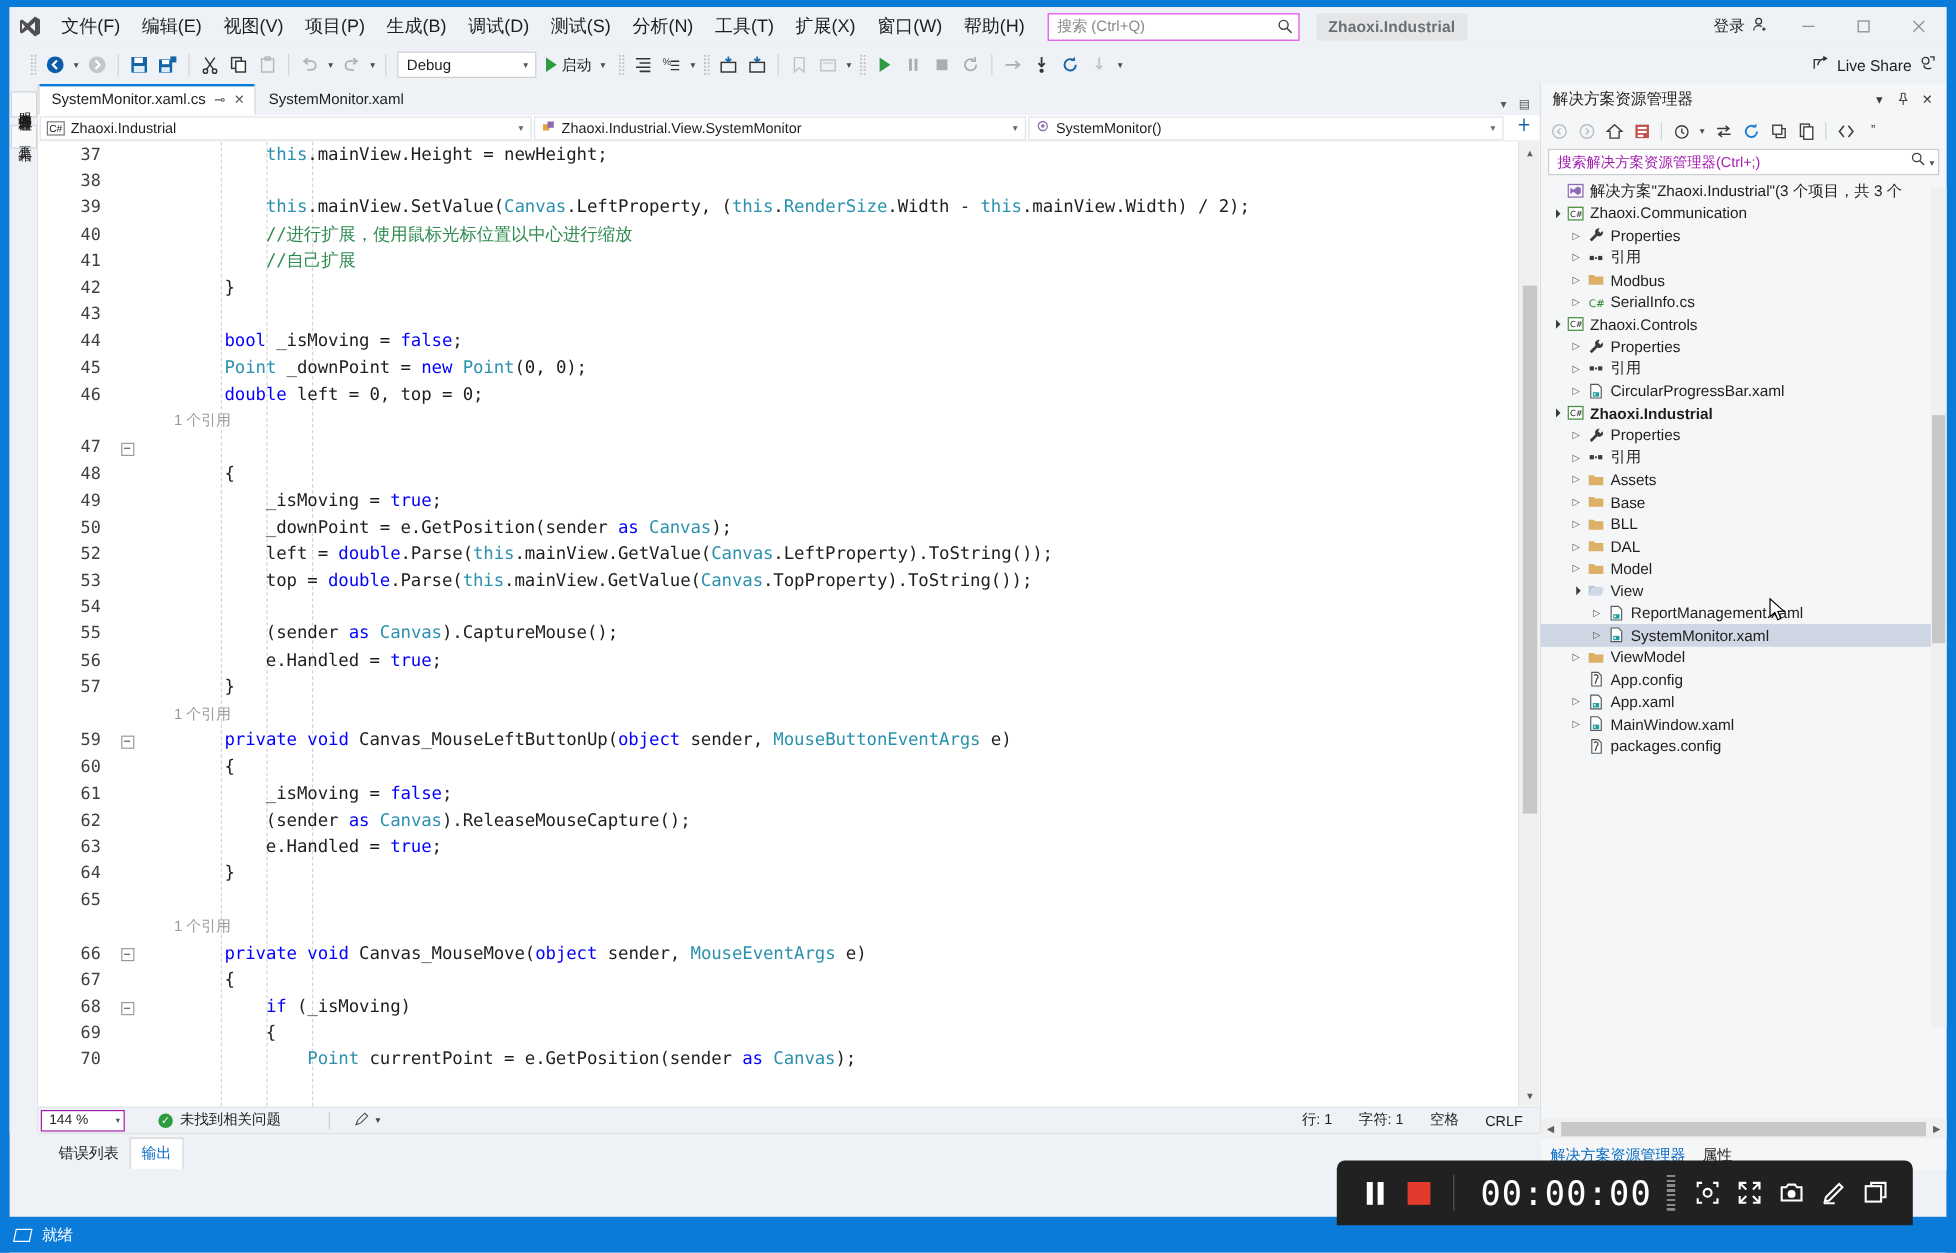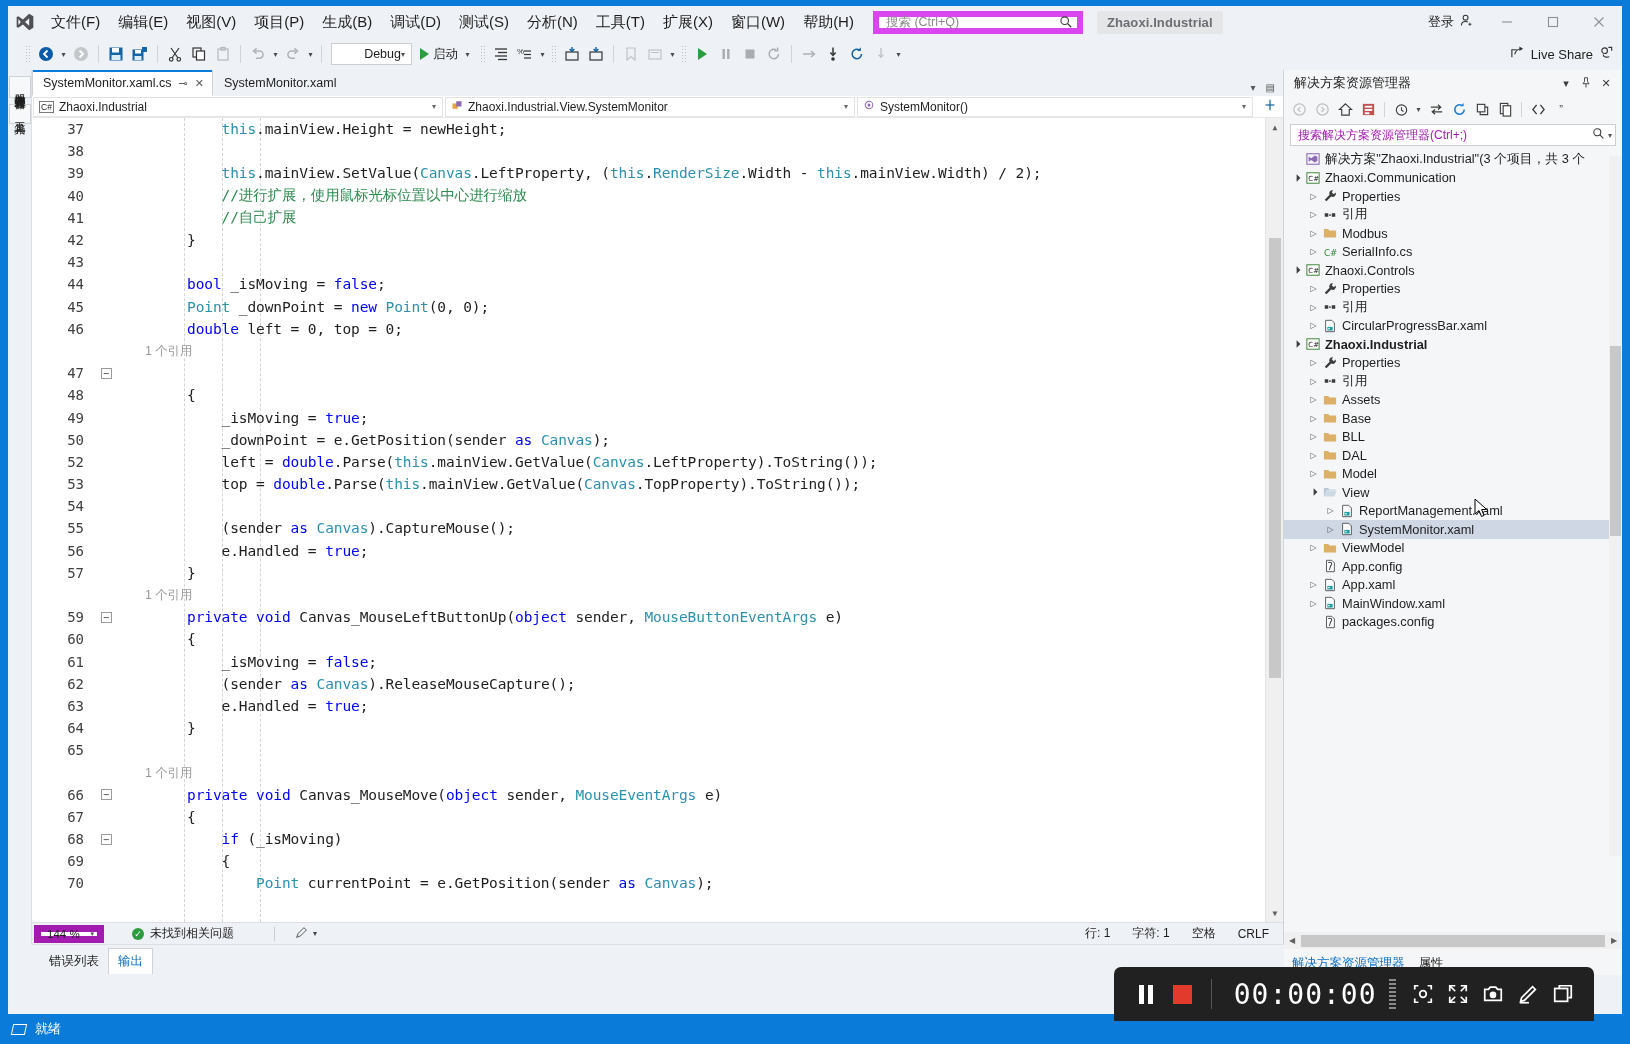--- a/index.html
+++ b/index.html
@@ -22,21 +22,21 @@
     position:absolute; left:8px; top:6px; width:1614px; height:32px;
     background:#eef1f5; display:flex; align-items:center;
   }
   .vs-logo { width:34px; height:30px; display:flex; align-items:center; justify-content:center; }
   .vs-logo svg { width:20px; height:20px; }
   .menu-item {
     font-size:15px; color:#1e1e1e; padding:6px 9px; white-space:nowrap; cursor:default;
   }
 
   .search-box {
-    margin-left:10px; width:210px; height:23px; background:#fff; border:6px solid #d946ef;
+    margin-left:10px; width:210px; height:23px; background:#fff; border:1px solid #d946ef;
     display:flex; align-items:center; padding:0 4px 0 7px; position:relative;gap:29px;
   }
   .search-box .ph { font-size:12.5px; color:#8a8a8a; flex:1; }
   .search-box .mag { width:14px; height:14px; }
 
   .proj-chip {
     margin-left:14px; background:#e4e6e8; color:#6b6f73; font-size:13px;
     padding:4px 10px; border-radius:1px; font-weight:600; letter-spacing:.1px;
   }
 
@@ -51,24 +51,23 @@
     background:#eef1f5; display:flex; align-items:center; padding-left:14px;
   }
   .tb { width:24px; height:24px; display:flex; align-items:center; justify-content:center; }
   .tb svg { width:16px; height:16px; }
   .tb-sep { width:1px; height:18px; background:#d2d4d6; margin:0 5px; }
   .caret { font-size:8px; color:#4a4a4a; width:11px; text-align:center; }
   .grip { width:6px; height:18px; margin:0 3px;
     background-image: radial-gradient(circle, #bcbec0 1px, transparent 1px);
     background-size: 3px 3px; }
   .combo {
-    width:81px; height:22px; background:#fff; border:1px solid #ccced0;
+    width:116px; height:22px; background:#fff; border:1px solid #ccced0;
     display:flex; align-items:center; padding:0 2px 0 7px; font-size:12.5px; color:#1e1e1e;
     margin:0 4px;
-    text-align:right;
   }
   .combo .cval { flex:1; }
   .combo .cdn { font-size:8px; color:#555; padding-right:4px; }
   .start-btn { display:flex; align-items:center; gap:4px; font-size:12.5px; color:#1e1e1e; padding:0 4px; }
   .tri-green { width:0; height:0; border-left:9px solid #2d9b3f; border-top:6px solid transparent; border-bottom:6px solid transparent; }
   .liveshare {
     margin-left:auto; display:flex; align-items:center; gap:6px; font-size:13px;
     color:#1e1e1e; padding-right:8px;
   }
   .liveshare svg { width:15px; height:15px; }
@@ -137,21 +136,21 @@
   
   .vscroll { position:absolute; right:0; top:0; width:18px; height:100%; background:#f0f0f0; border-left:1px solid #e4e4e4;}
   .vthumb { position:absolute; left:3px; width:12px; background:#c8c8c8; border-radius:0; }
   .varrow { position:absolute; left:0; width:18px; height:18px; display:flex; align-items:center; justify-content:center; font-size:8px; color:#606060;}
 
   
   .edstatus {
     height:22px; background:#eef1f5; display:flex; align-items:center; font-size:12px; color:#1e1e1e;
     border-top:1px solid #dcdfe3;
   }
-  .zoomcombo { width:70px; height:18px; margin-left:2px; border:7px solid #a21caf; background:#fff;
+  .zoomcombo { width:70px; height:18px; margin-left:2px; border:1px solid #a21caf; background:#fff;
                display:flex; align-items:center; padding:0 3px 0 6px; font-size:11.5px;}
   .zoomcombo .zv { flex:1; }
   .zoomcombo .za { font-size:7px; color:#555; }
   .okdot { width:12px; height:12px; border-radius:50%; background:#2d9b3f; color:#fff; font-size:9px;
            display:inline-flex; align-items:center; justify-content:center; margin-right:6px; }
   .edstat-right { margin-left:auto; display:flex; align-items:center; gap:22px; padding-right:14px; font-size:12px;}
 
   
   .bottomtabs {
     position:absolute; left:32px; top:944px; width:1252px; height:30px; background:#eef1f5;

